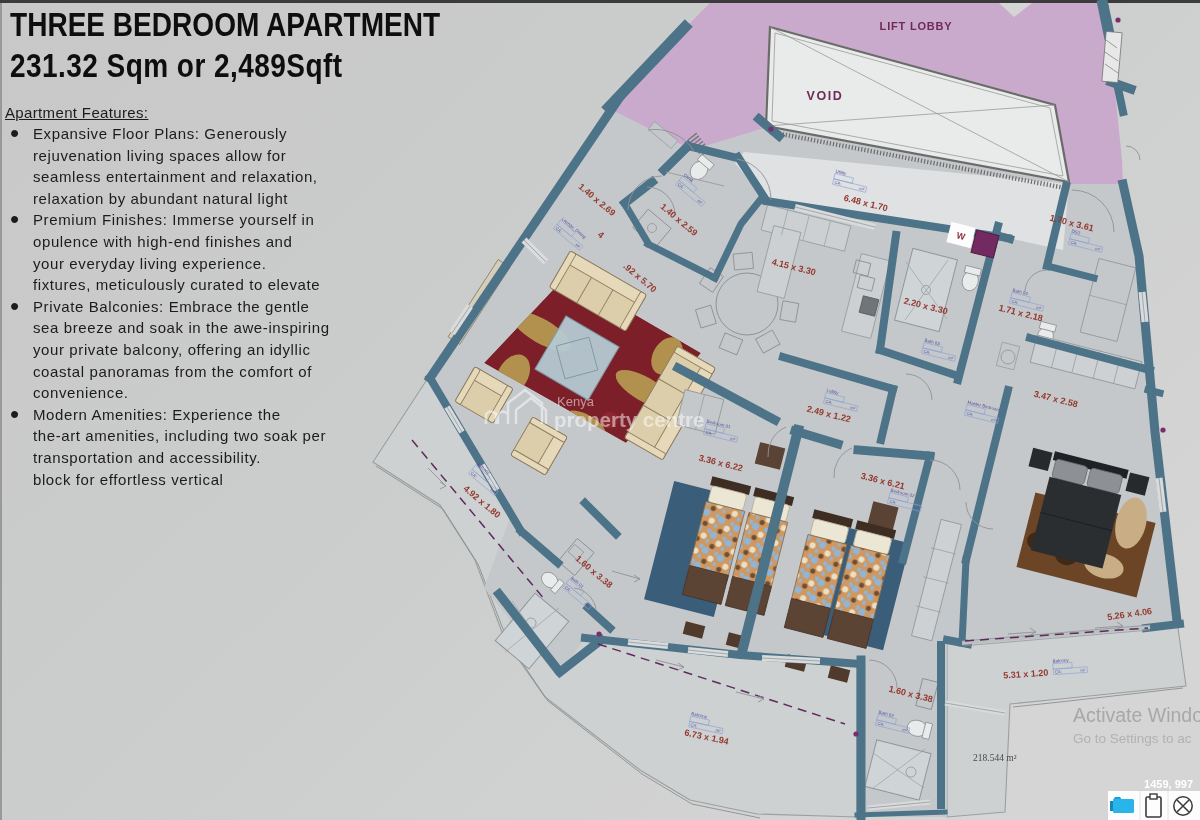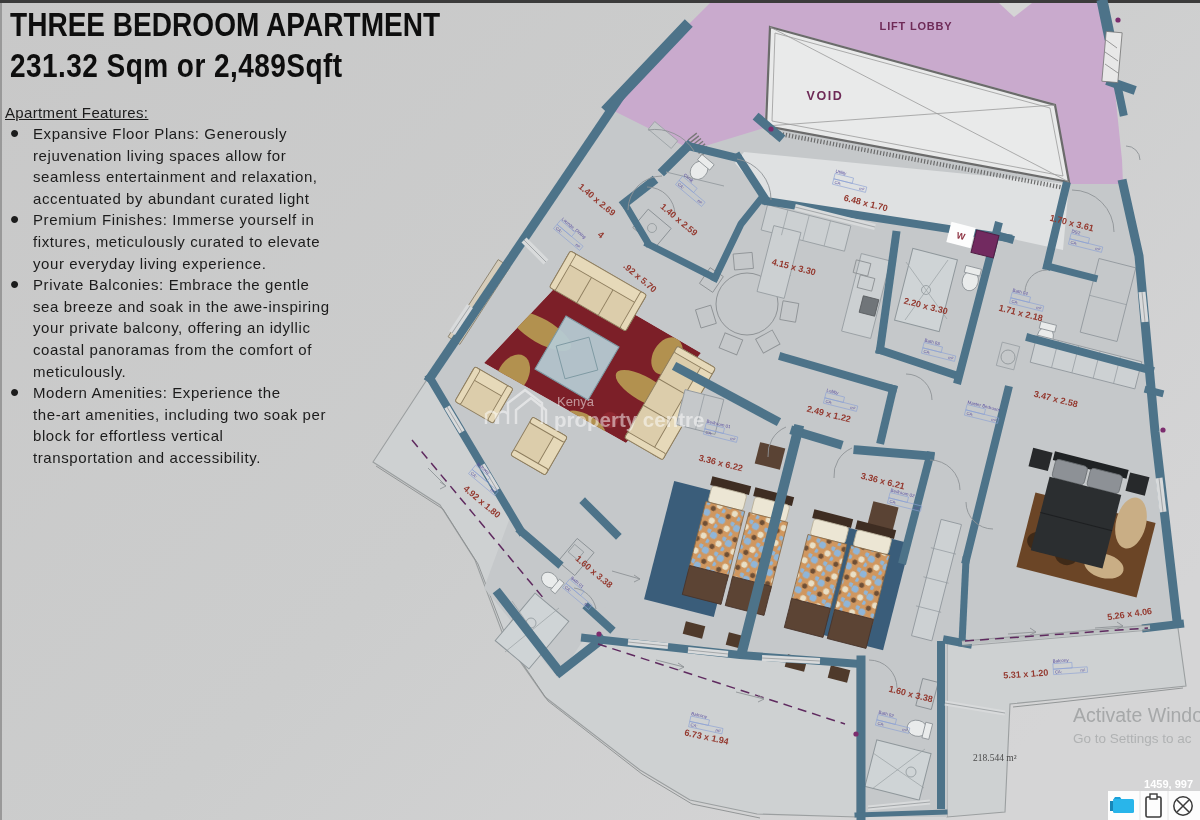--- a/index.html
+++ b/index.html
@@ -676,25 +676,26 @@
 <div style="position:absolute;left:10px;top:6px;font-size:33px;font-weight:bold;color:#0e0e0e;transform:scaleX(0.85);transform-origin:0 0;white-space:nowrap;">THREE BEDROOM APARTMENT</div>
 
 <div style="position:absolute;left:10px;top:47px;font-size:33px;font-weight:bold;color:#0e0e0e;letter-spacing:0.5px;transform:scaleX(0.85);transform-origin:0 0;white-space:nowrap;">231.32 Sqm or 2,489Sqft</div>
 
 <div style="position:absolute;left:5px;top:104px;font-size:15px;color:#1c1c1c;letter-spacing:0.35px;text-decoration:underline;">Apartment Features:</div>
 
 <div style="position:absolute;left:33px;top:123px;font-size:15px;letter-spacing:0.6px;line-height:21.6px;color:#1c1c1c;white-space:nowrap;">
 <div class="fl"><span class="bu">•</span>Expansive Floor Plans: Generously</div>
 <div class="fl">rejuvenation living spaces allow for</div>
 <div class="fl">seamless entertainment and relaxation,</div>
-<div class="fl">accentuated by abundant curated light</div>
+<div class="fl">relaxation by abundant natural light</div>
 <div class="fl"><span class="bu">•</span>Premium Finishes: Immerse yourself in</div>
+<div class="fl">opulence with high-end finishes and</div>
+<div class="fl">your everyday living experience.</div>
 <div class="fl">fixtures, meticulously curated to elevate</div>
-<div class="fl">your everyday living experience.</div>
 <div class="fl"><span class="bu">•</span>Private Balconies: Embrace the gentle</div>
 <div class="fl">sea breeze and soak in the awe-inspiring</div>
 <div class="fl">your private balcony, offering an idyllic</div>
 <div class="fl">coastal panoramas from the comfort of</div>
-<div class="fl">meticulously.</div>
+<div class="fl">convenience.</div>
 <div class="fl"><span class="bu">•</span>Modern Amenities: Experience the</div>
 <div class="fl">the-art amenities, including two soak per</div>
+<div class="fl">transportation and accessibility.</div>
 <div class="fl">block for effortless vertical</div>
-<div class="fl">transportation and accessibility.</div>
 </div>
 </body></html>

